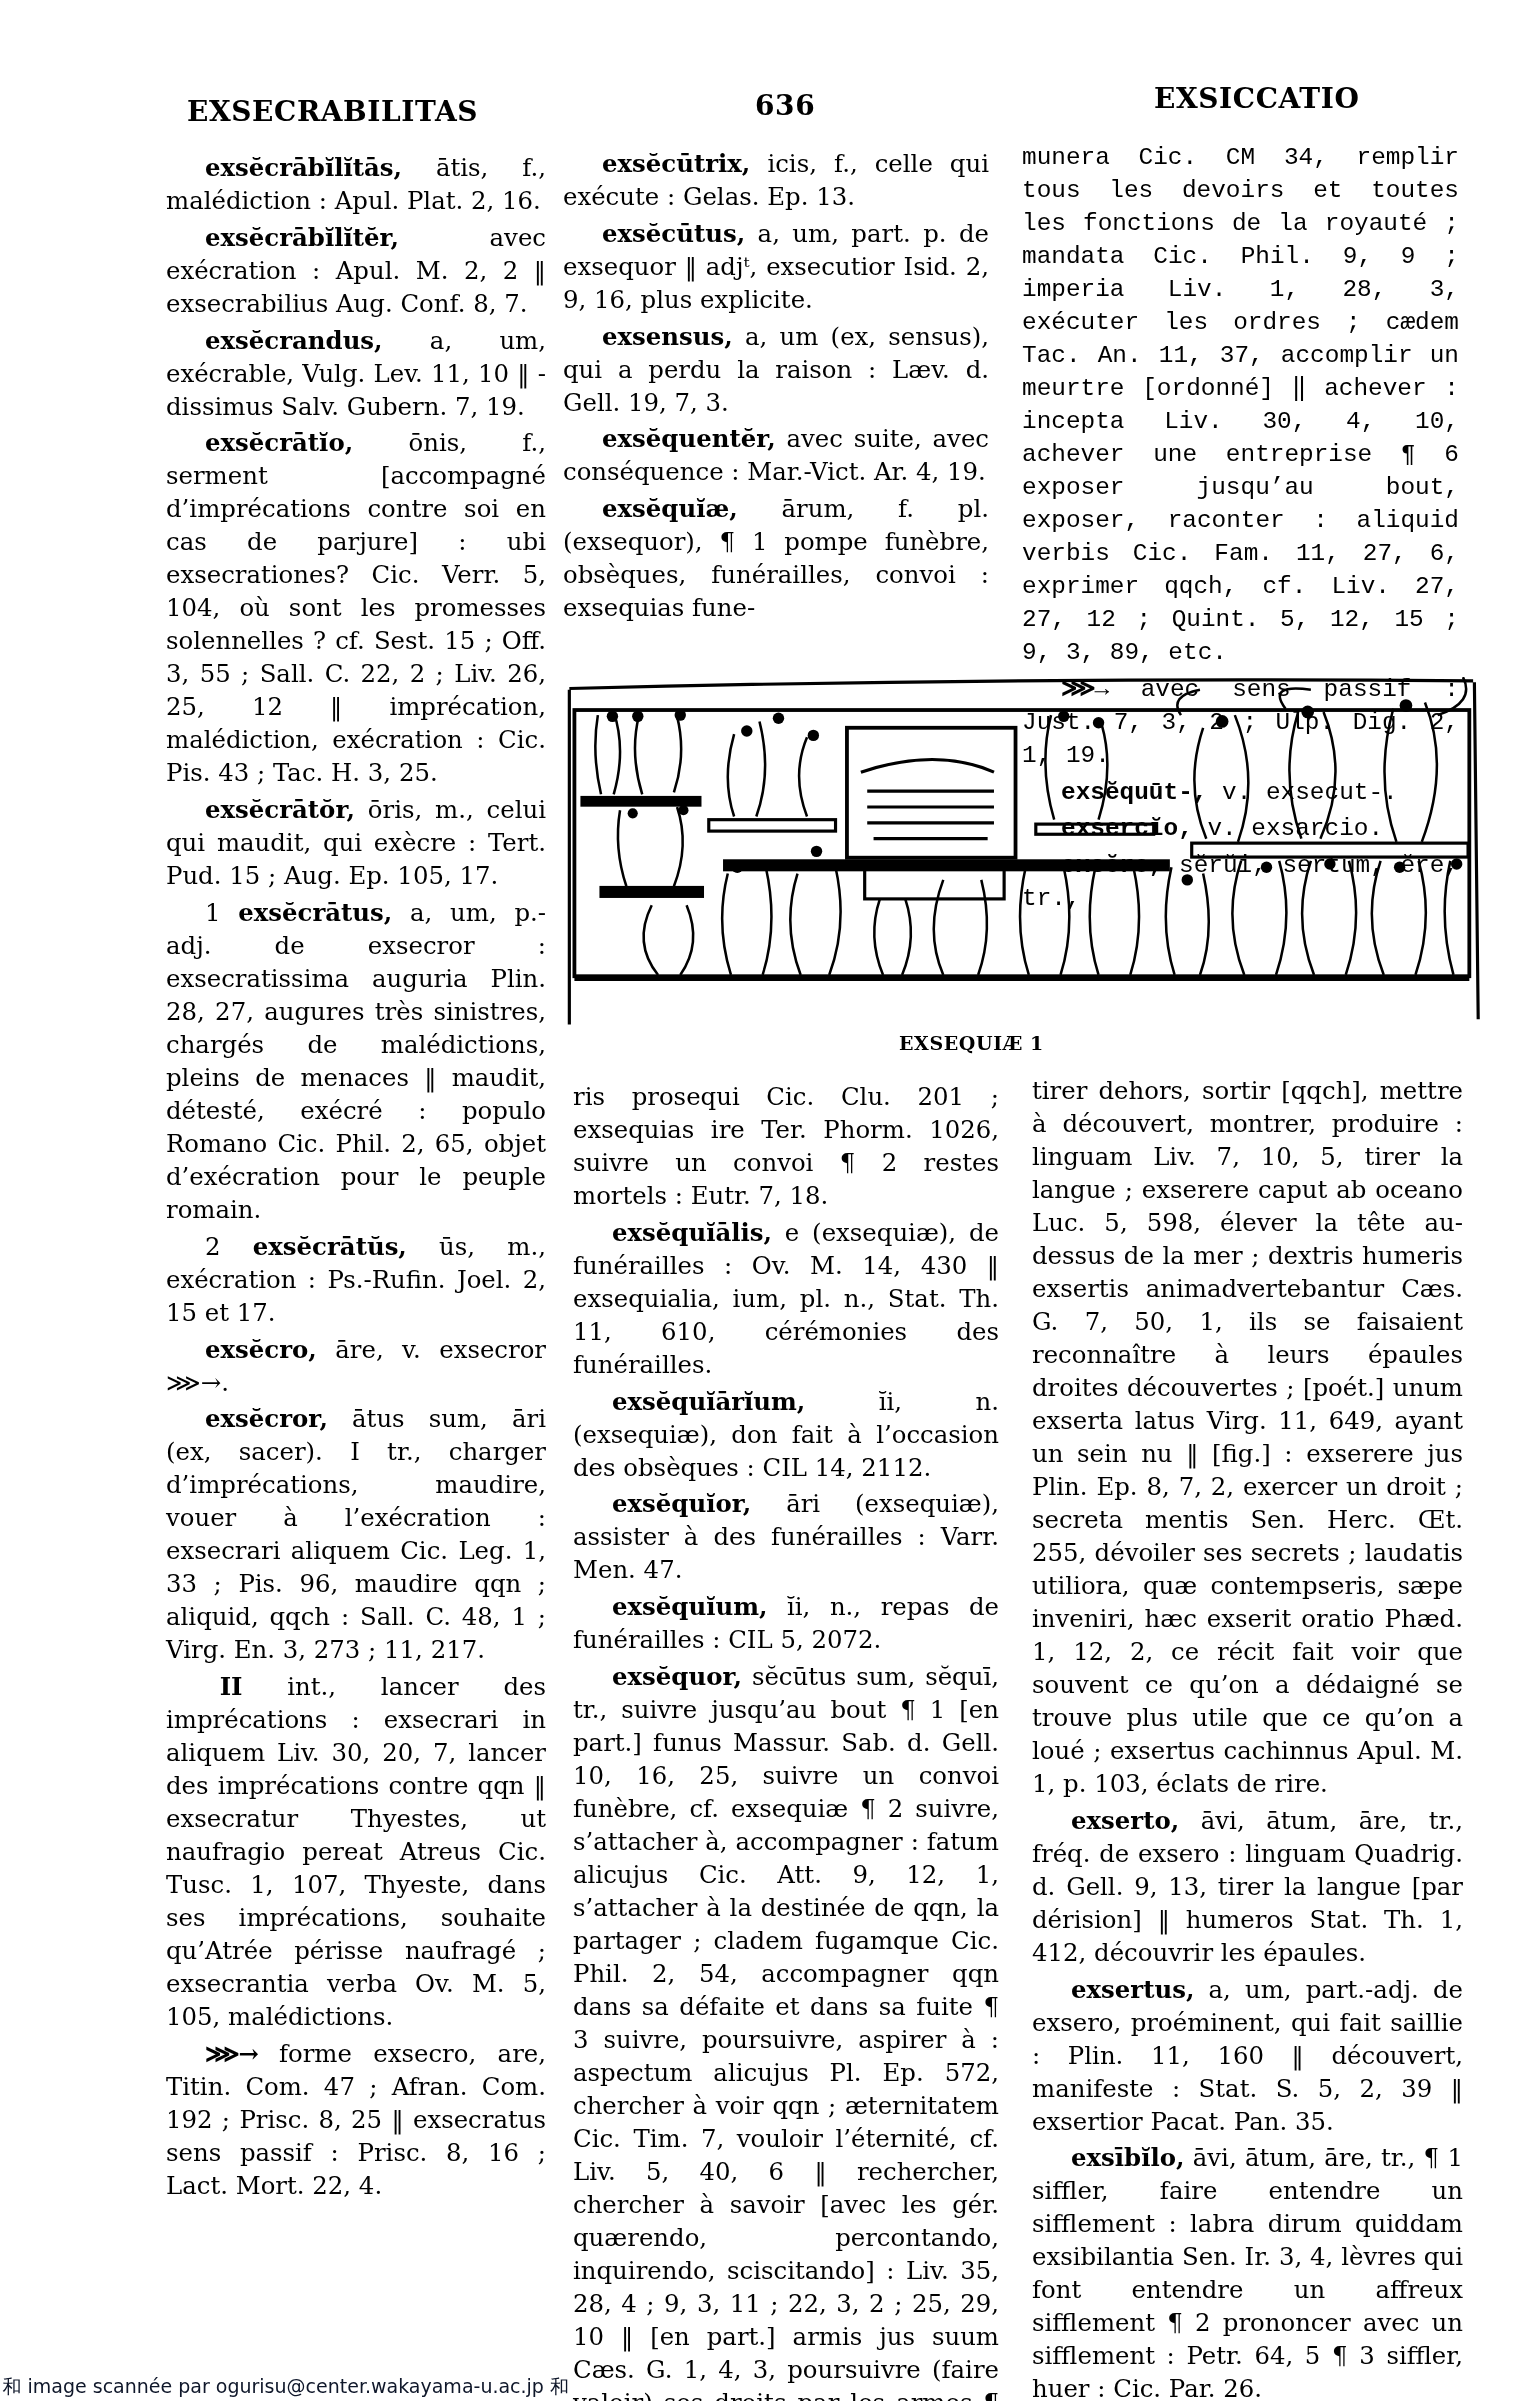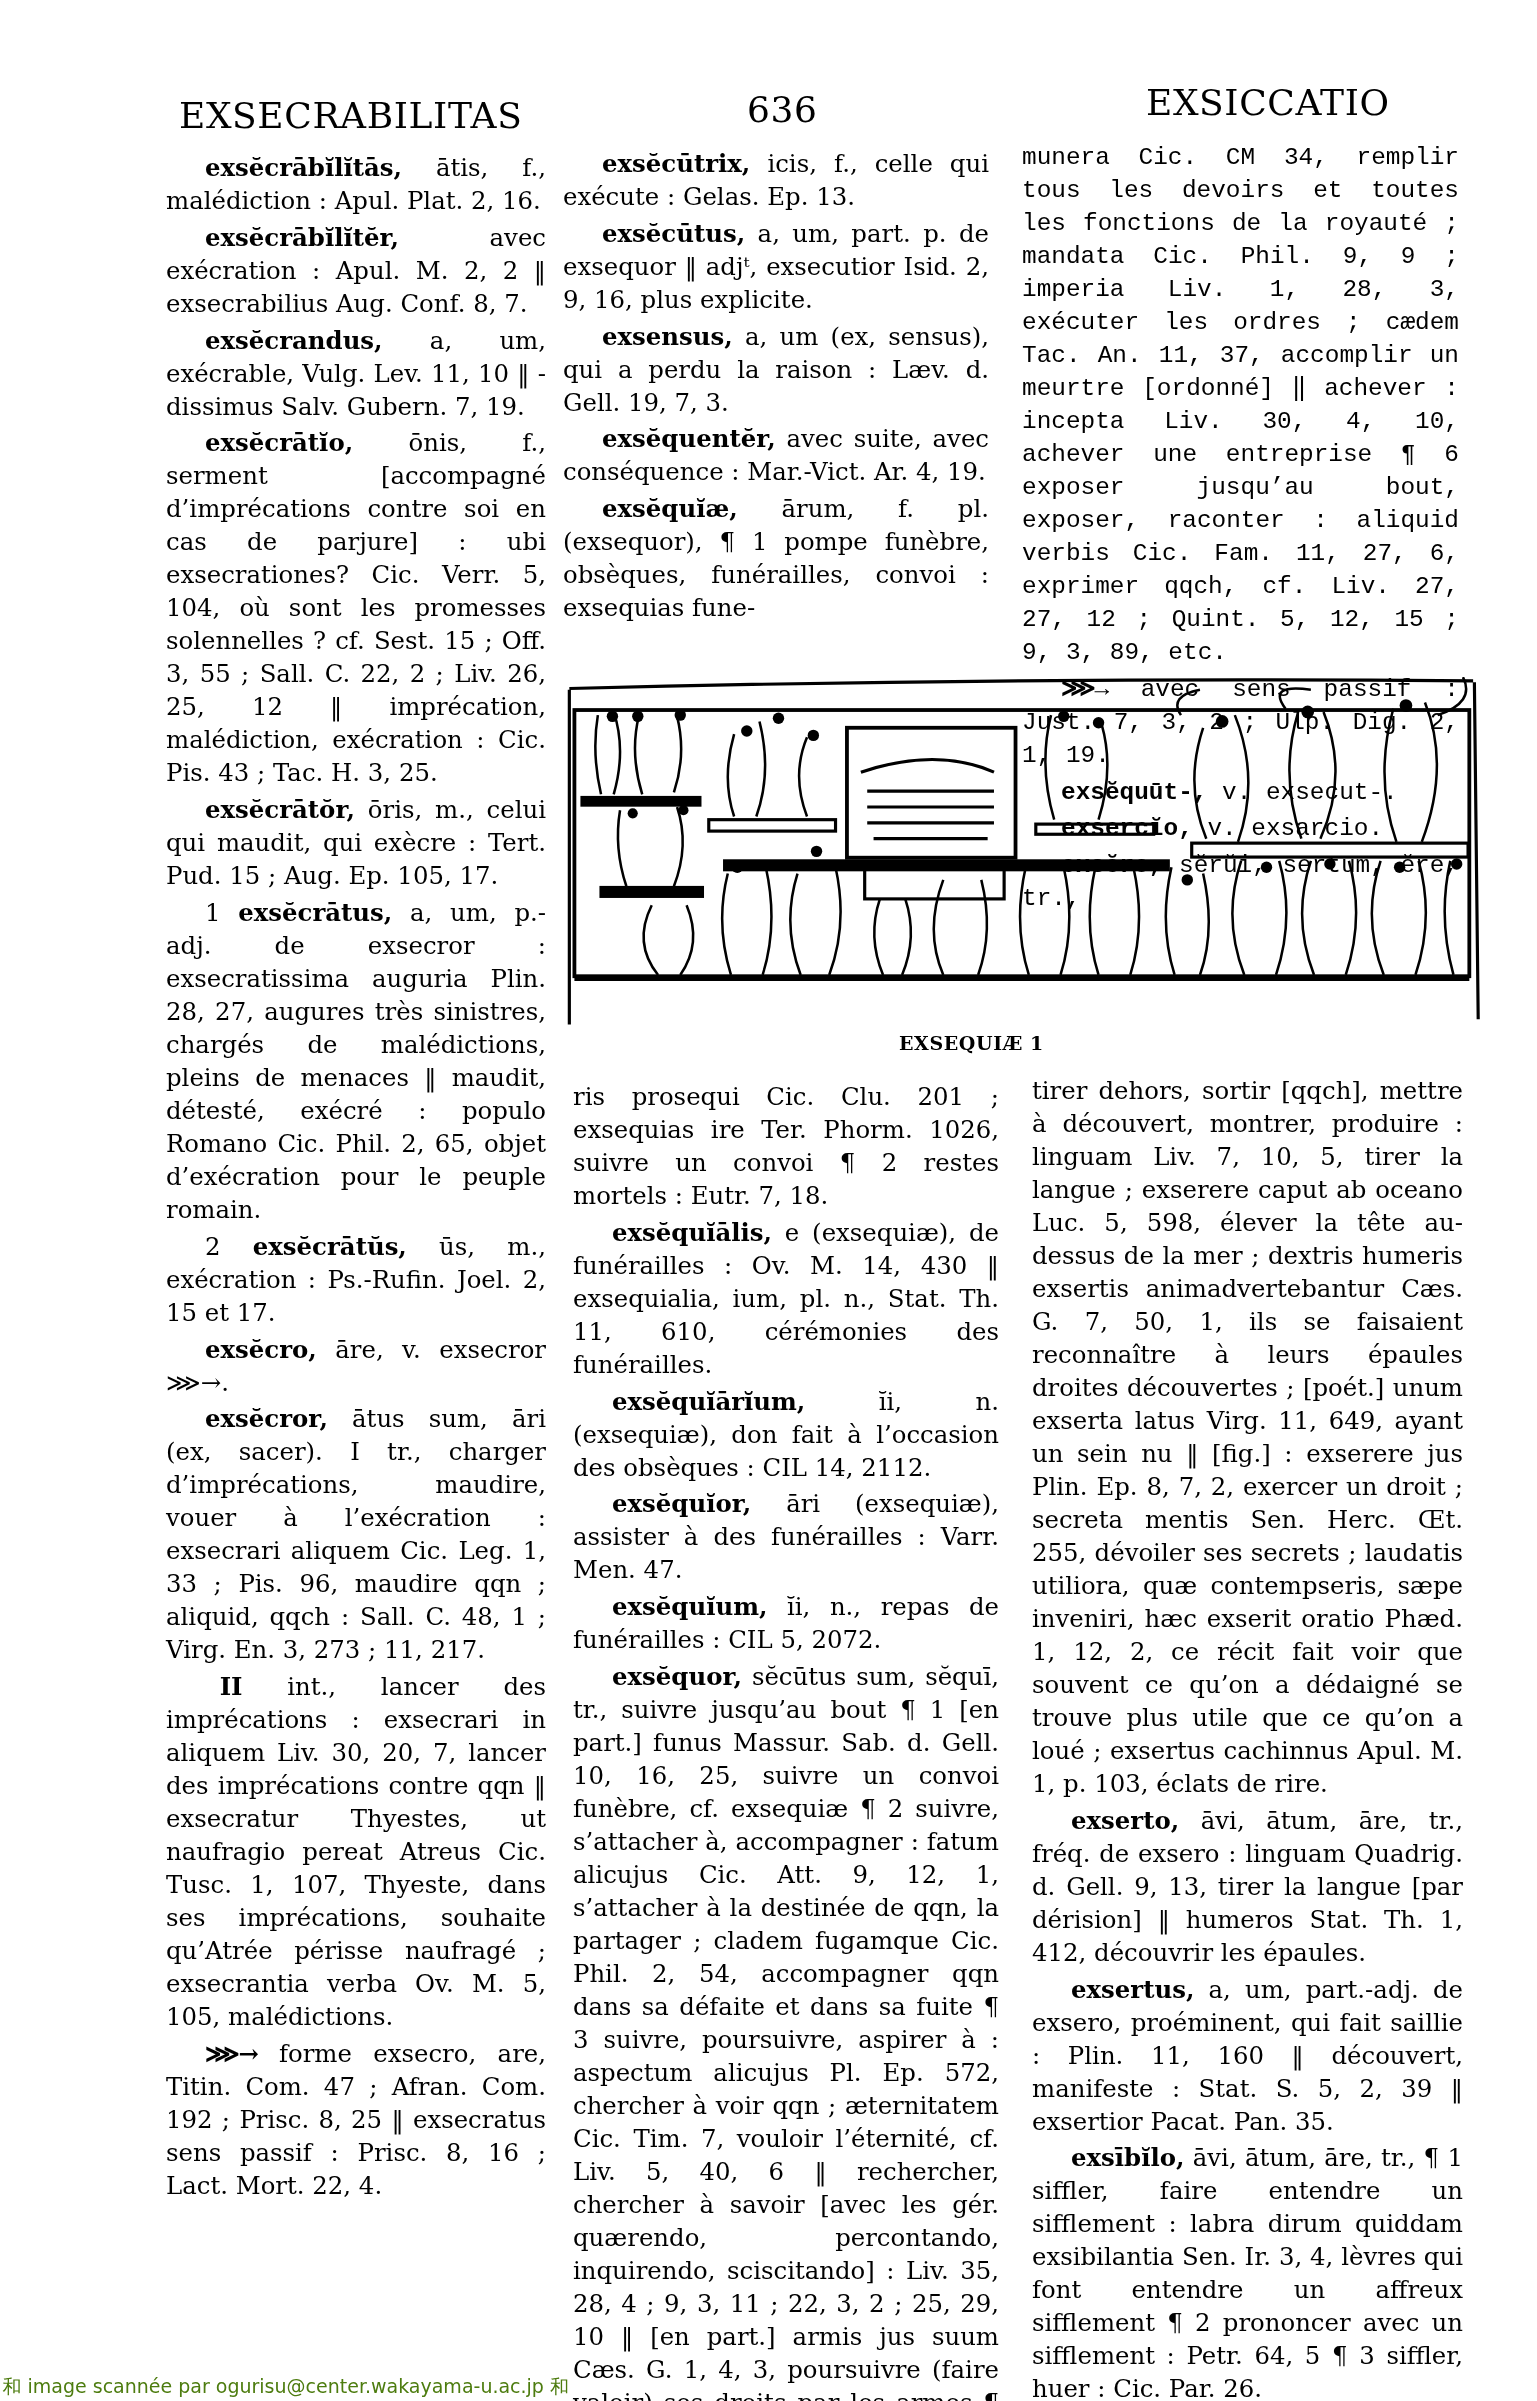--- a/index.html
+++ b/index.html
@@ -1,31 +1,31 @@
 <!DOCTYPE html>
 <html style="font-size:10px"><head>
 <meta charset="utf-8">
 <style>
   html, body { margin: 0; padding: 0; background: #ffffff; }
   body { width: 1537px; height: 2401px; position: relative; overflow: hidden;
          font-family: "DejaVu Serif", "Liberation Serif", serif; color: #000; }
-  .hdr { position: absolute; font-weight: normal; font-size: 36px; letter-spacing: 0.6px;
-         font-family: "DejaVu Serif", serif; }
+  .hdr { position: absolute; font-weight: bold; font-size: 28px; letter-spacing: 0.6px;
+         font-family: "DejaVu Serif", serif; margin-left: 8px; }
   .col { position: absolute; font-size: 24.4px; line-height: 33px; text-align: justify; }
   .col p { margin: 0 0 3.8px 0; text-indent: 1.6em; hyphens: manual; }
   .col p.cont { text-indent: 0; }
   .col p.sub { text-indent: 2.2em; }
   .hw { font-weight: bold; }
   .b { font-weight: bold; }
   .arrow { font-weight: bold; letter-spacing: -1.3px; }
   .illu { position: absolute; left: 563px; top: 677px; width: 919px; height: 350px; }
   .caption { position: absolute; left: 899px; top: 1032px; font-size: 19px; font-weight: bold;
              letter-spacing: 0.6px; font-family: "DejaVu Serif", serif; }
   .footer { position: absolute; left: 2.5px; top: 2374px; font-size: 19px;
-            font-family: "DejaVu Sans", sans-serif; color: #4d7c0f; }
+            font-family: "DejaVu Sans", sans-serif; color: #0f172a; }
 </style>
 </head>
 <body>
 
 <div class="hdr" style="left:179px; top:95px;">EXSECRABILITAS</div>
 <div class="hdr" style="left:747px; top:89px;">636</div>
 <div class="hdr" style="left:1146px; top:82px;">EXSICCATIO</div>
 
 <div class="col" style="left:166px; top:151px; width:380px;">
     <p><span class="hw">exsĕcrābĭlĭtās,</span><span> ātis, f., malédiction : Apul. Plat. 2, 16.</span></p>

